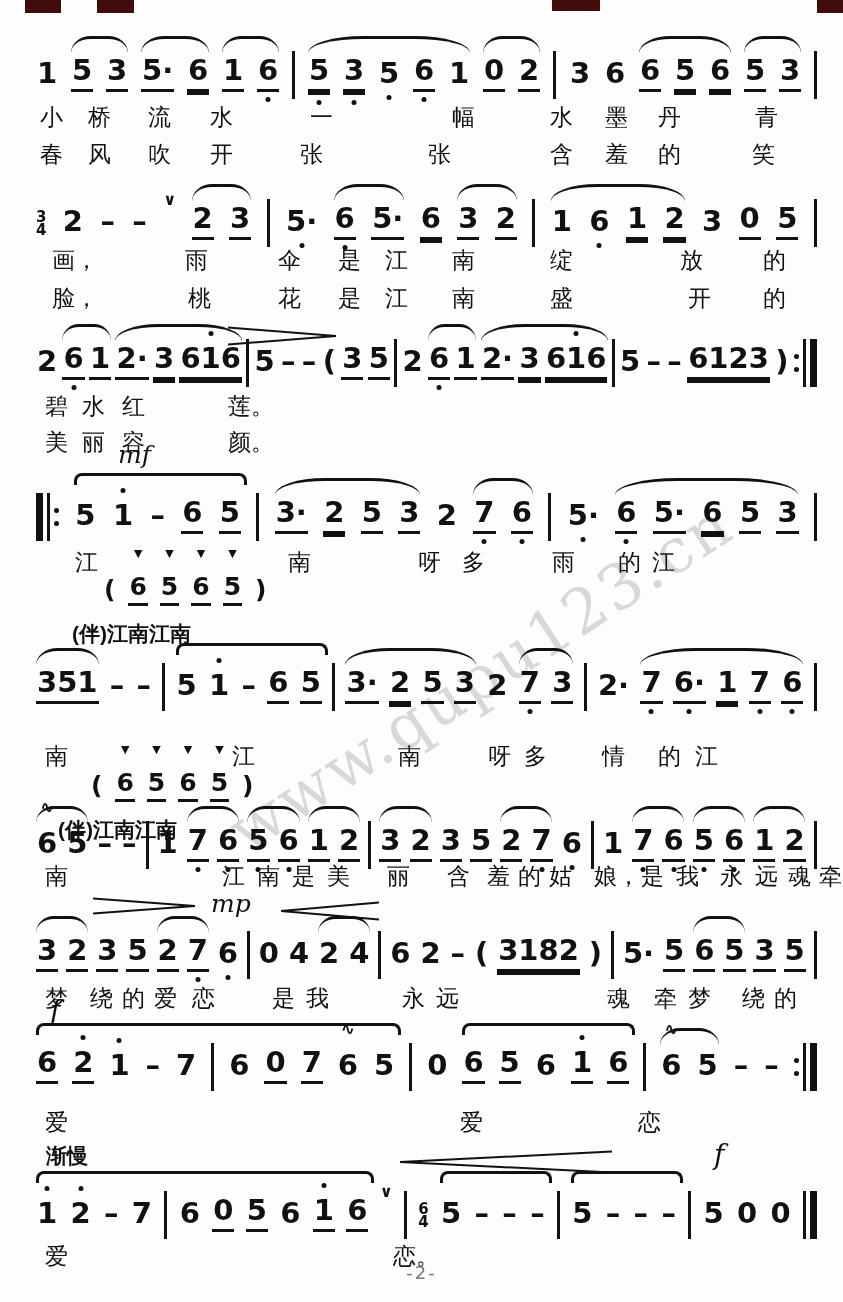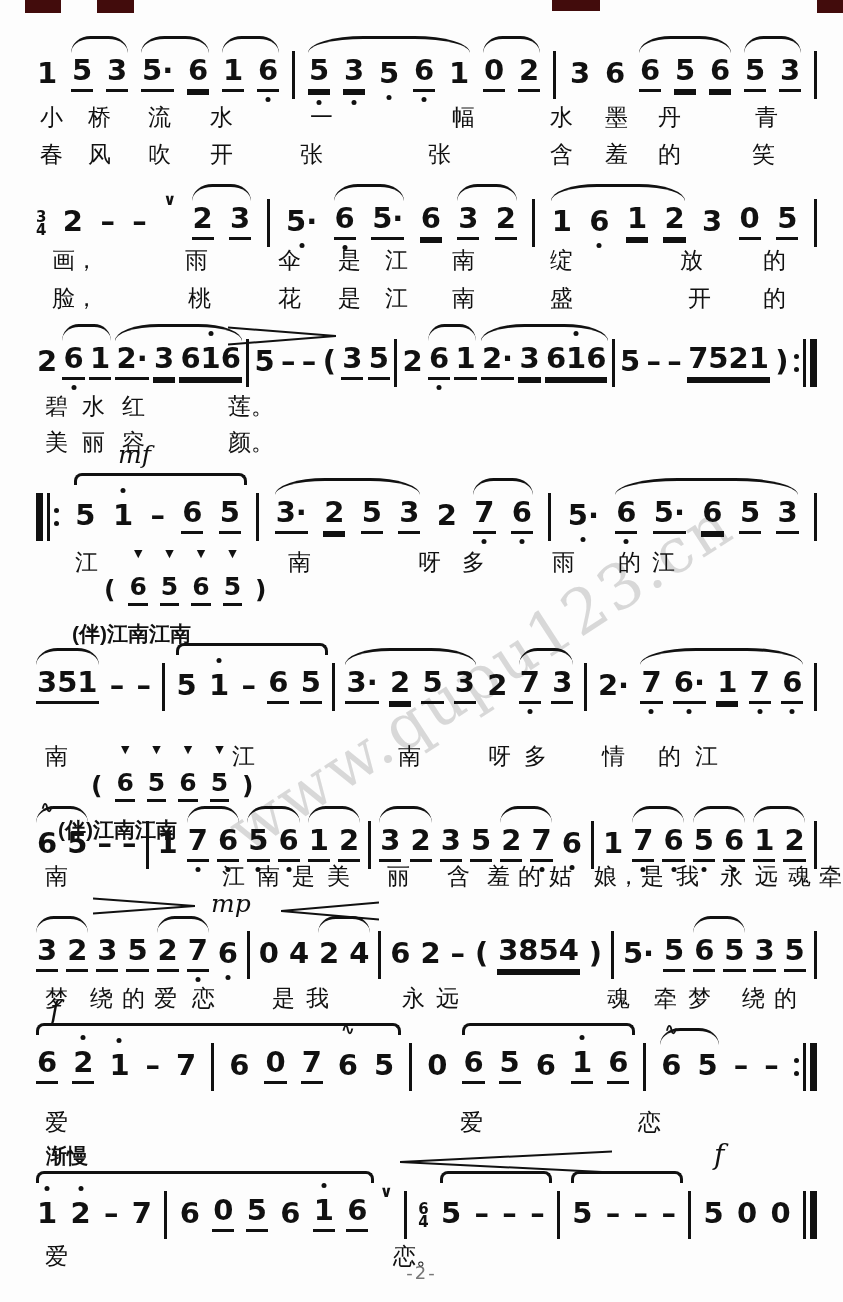--- a/index.html
+++ b/index.html
@@ -209,21 +209,21 @@
         <span class="note ul1"><span>1</span></span>
         <span class="note ul1"><span>2·</span></span>
         <span class="note ul1"><span>3</span><span class="ul2-line"></span></span>
         <span class="note ul1"><span>616</span><span class="ul2-line"></span><span class="dot-a"></span></span>
         <div class="bar">
           <i class="thin"></i>
         </div>
         <span class="note"><span>5</span></span>
         <span class="note"><span>–</span></span>
         <span class="note"><span>–</span></span>
-        <span class="note ul1"><span>7521</span><span class="ul2-line"></span></span>
+        <span class="note ul1"><span>6123</span><span class="ul2-line"></span></span>
         <span class="note"><span>)</span></span>
         <div class="bar">
           <span class="dots">
             <b></b>
             <b></b>
           </span>
           <i class="thin"></i>
           <i class="thick"></i>
         </div>
         <div class="slur arc" style="left: 26px; width: 49px;"></div>
@@ -443,21 +443,21 @@
         <span class="note"><span>4</span></span>
         <span class="note"><span>2</span></span>
         <span class="note"><span>4</span></span>
         <div class="bar">
           <i class="thin"></i>
         </div>
         <span class="note"><span>6</span></span>
         <span class="note"><span>2</span></span>
         <span class="note"><span>–</span></span>
         <span class="note"><span>(</span></span>
-        <span class="note ul1"><span>3854</span><span class="ul2-line"></span></span>
+        <span class="note ul1"><span>3182</span><span class="ul2-line"></span></span>
         <span class="note"><span>)</span></span>
         <div class="bar">
           <i class="thin"></i>
         </div>
         <span class="note"><span>5·</span></span>
         <span class="note ul1"><span>5</span></span>
         <span class="note ul1"><span>6</span></span>
         <span class="note ul1"><span>5</span></span>
         <span class="note ul1"><span>3</span></span>
         <span class="note ul1"><span>5</span></span>

